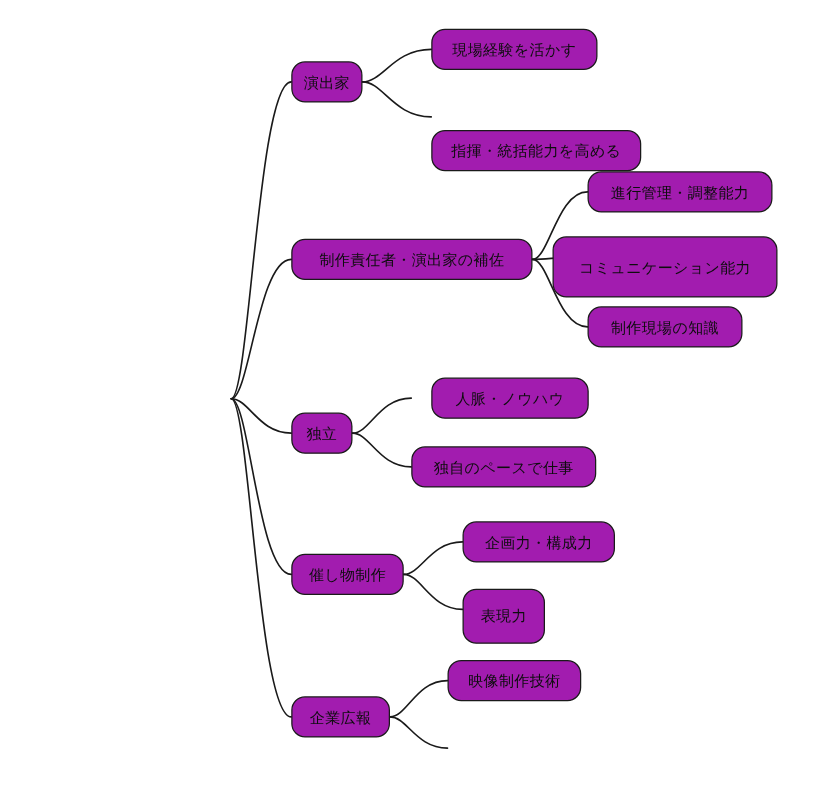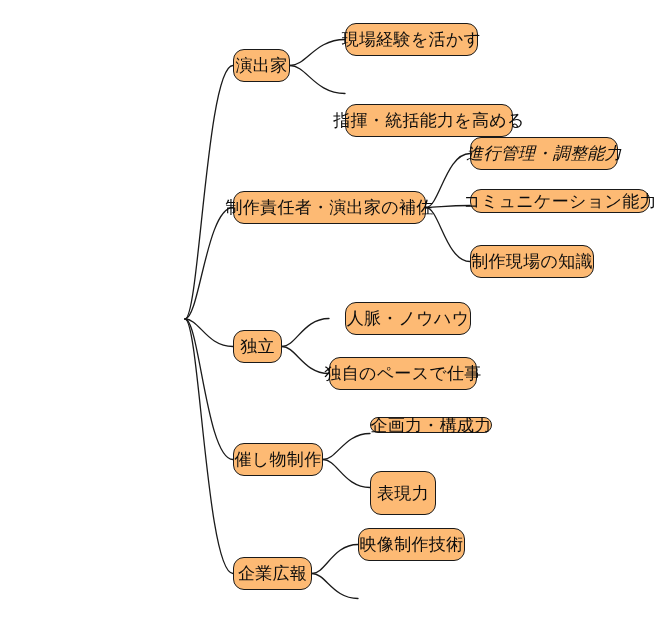--- a/index.html
+++ b/index.html
@@ -31,27 +31,27 @@
   .node-layer {
     position: absolute;
     left: 0;
     top: 0;
     width: 656px;
     height: 640px;
   }
   .node {
     position: absolute;
     box-sizing: border-box;
-    background: #fdba74;
+    background: #a21caf;
     border: 1.4px solid #1a1a1a;
     border-radius: 11px;
     display: flex;
     align-items: center;
     justify-content: center;
-    font-size: 17px;
+    font-size: 12px;
     line-height: 1;
     color: #0d0d0d;
     white-space: nowrap;
     letter-spacing: 0.3px;
   }
   .node.root {
     letter-spacing: 0;
   }
 </style>
 </head>
@@ -74,25 +74,25 @@
       <path d="M 323 459.5 C 337.1 459.5, 344.15 487.5, 370 487.5"></path>
       <path d="M 185 319 C 199.4 319, 206.6 573.5, 233 573.5"></path>
       <path d="M 312 573.5 C 325.8 573.5, 332.7 544.5, 358 544.5"></path>
       <path d="M 312 573.5 C 325.8 573.5, 332.7 598.5, 358 598.5"></path>
     </svg>
   <div class="node-layer">
       <div class="node" style="left: 233px; top: 49px; width: 57px; height: 33px;">演出家</div>
       <div class="node" style="left: 345px; top: 23px; width: 133px; height: 33px;">現場経験を活かす</div>
       <div class="node" style="left: 345px; top: 77px; width: 168px; height: 33px; margin-top: 27px;">指揮・統括能力を高める</div>
       <div class="node" style="left: 233px; top: 191px; width: 193px; height: 33px;">制作責任者・演出家の補佐</div>
-      <div class="node" style="left: 470px; top: 137px; width: 148px; height: 33px; font-style: italic;">進行管理・調整能力</div>
-      <div class="node" style="left: 470px; top: 189px; width: 180px; height: 24px;">コミュニケーション能力</div>
+      <div class="node" style="left: 470px; top: 137px; width: 148px; height: 33px;">進行管理・調整能力</div>
+      <div class="node" style="left: 442px; top: 189px; width: 180px; height: 49px;">コミュニケーション能力</div>
       <div class="node" style="left: 470px; top: 245px; width: 124px; height: 33px;">制作現場の知識</div>
       <div class="node" style="left: 233px; top: 330px; width: 49px; height: 33px;">独立</div>
       <div class="node" style="left: 329px; top: 302px; width: 126px; height: 33px; margin-left: 16px;">人脈・ノウハウ</div>
       <div class="node" style="left: 329px; top: 357px; width: 148px; height: 33px;">独自のペースで仕事</div>
       <div class="node" style="left: 233px; top: 443px; width: 90px; height: 33px;">催し物制作</div>
-      <div class="node" style="left: 370px; top: 417px; width: 122px; height: 16px;">企画力・構成力</div>
+      <div class="node" style="left: 370px; top: 417px; width: 122px; height: 33px;">企画力・構成力</div>
       <div class="node" style="left: 370px; top: 471px; width: 66px; height: 44px;">表現力</div>
       <div class="node" style="left: 233px; top: 557px; width: 79px; height: 33px;">企業広報</div>
       <div class="node" style="left: 358px; top: 528px; width: 107px; height: 33px;">映像制作技術</div>
     </div>
 </div>
 
 </body></html>

